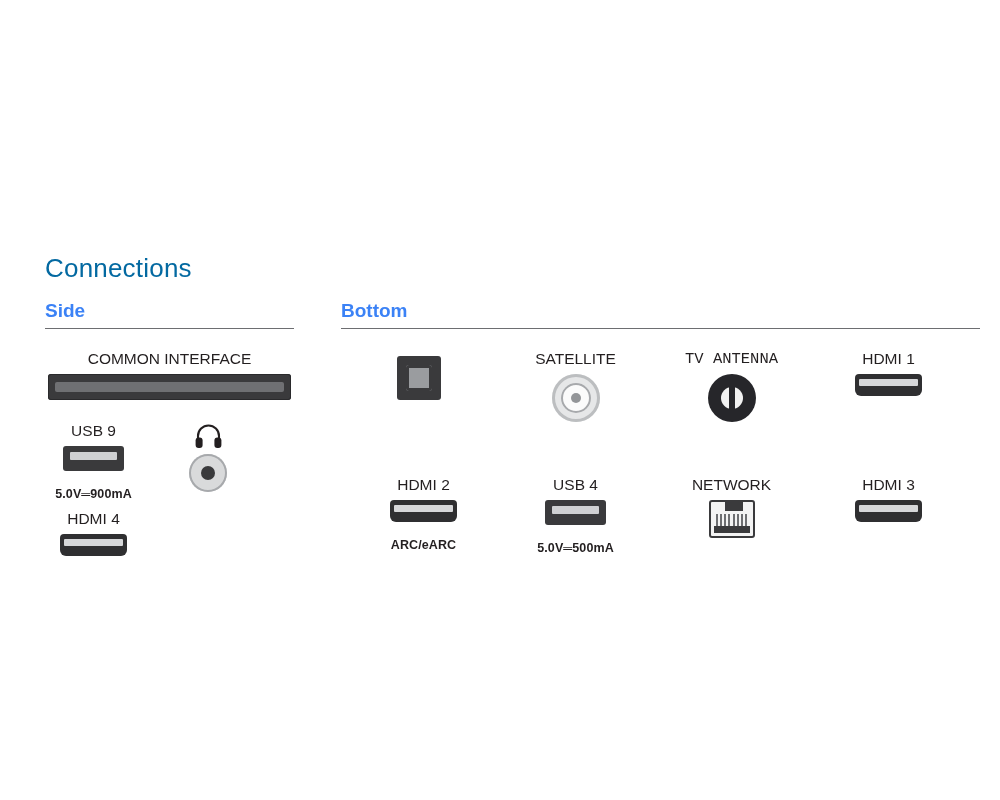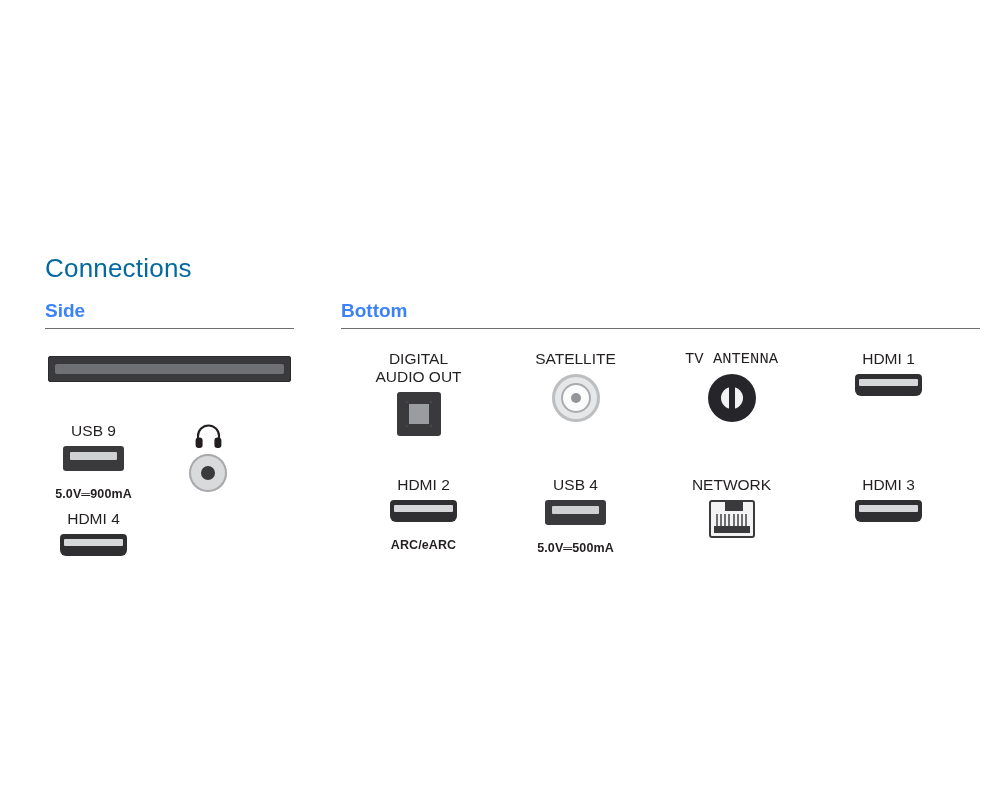--- a/index.html
+++ b/index.html
@@ -294,20 +294,21 @@
 <body>
 
 <div class="page-title">Connections</div>
 
 <div class="section" id="section-side">
   <div class="section-heading">Side</div>
   <div class="section-rule"></div>
 </div>
 
 <div class="port-group" style="left:45px; top:350px; width:249px;">
+  <div class="port-label">COMMON INTERFACE</div>
   <div class="port-art ci-slot"></div>
 </div>
 
 <div class="port-group" style="left:45px; top:422px; width:97px;">
   <div class="port-label">USB 9</div>
   <div class="port-art usb"></div>
   <div class="port-sublabel">5.0V═900mA</div>
 </div>
 
 <div class="port-group" style="left:170px; top:424px; width:76px;">
@@ -323,22 +324,20 @@
   <div class="port-label">HDMI 4</div>
   <div class="port-art hdmi"></div>
 </div>
 
 <div class="section" id="section-bottom">
   <div class="section-heading">Bottom</div>
   <div class="section-rule"></div>
 </div>
 
 <div class="port-group" style="left:341px; top:350px; width:155px;">
-  <div class="port-label">DIGITAL
-AUDIO OUT</div>
   <div class="port-art optical"></div>
 </div>
 
 <div class="port-group" style="left:498px; top:350px; width:155px;">
   <div class="port-label">SATELLITE</div>
   <div class="port-art satellite"></div>
 </div>
 
 <div class="port-group" style="left:654px; top:350px; width:155px;font-family:Liberation Mono, monospace;">
   <div class="port-label">TV ANTENNA</div>

